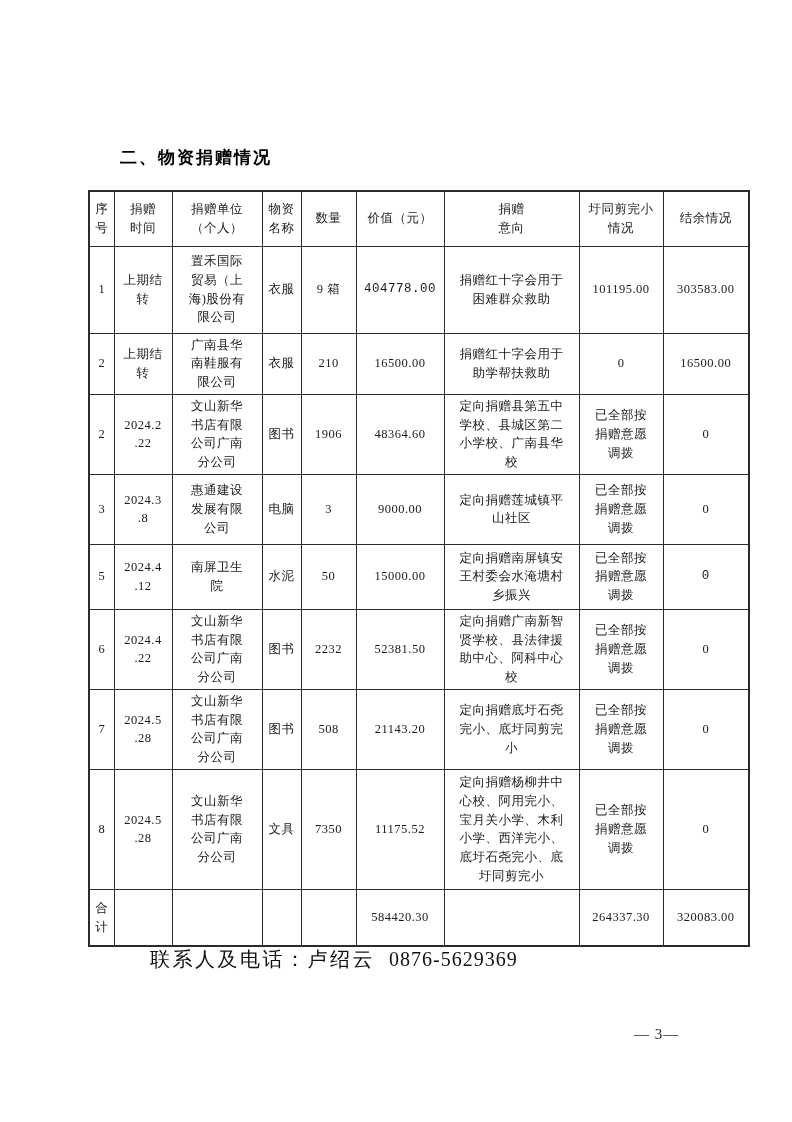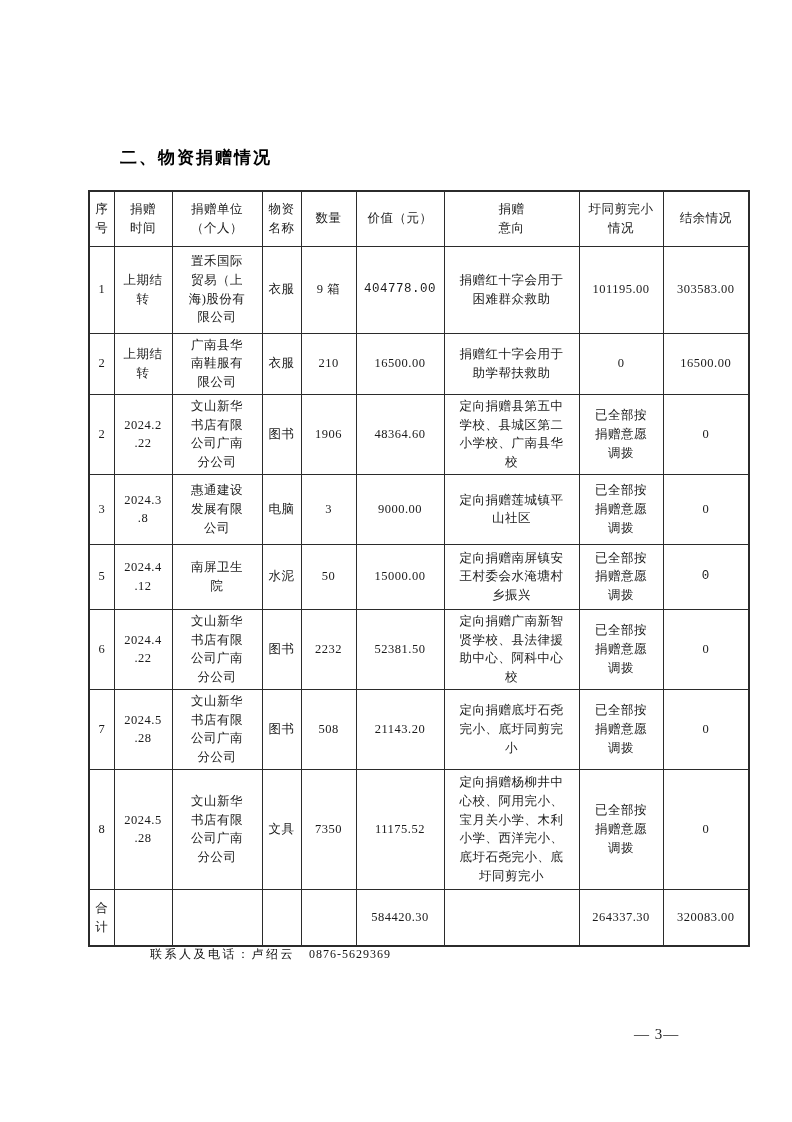--- a/index.html
+++ b/index.html
@@ -43,21 +43,21 @@
     letter-spacing: 0.5px;
     white-space: pre-line;
     padding: 2px 1px;
     overflow: hidden;
   }
   table.donation th { font-size: 12.5px; }
   td.vb { vertical-align: bottom; padding-bottom: 7px; font-family: Liberation Mono, monospace; }
   .contact-line {
     position: absolute;
     left: 150px; top: 946px;
-    font-size: 12px;
+    font-size: 20px;
     letter-spacing: 2.5px;
     color: #111;
   }
   .contact-line .phone {
     margin-left: 14px;
     letter-spacing: 1px;
   }
   .page-number {
     position: absolute;
     left: 634px; top: 1026px;

